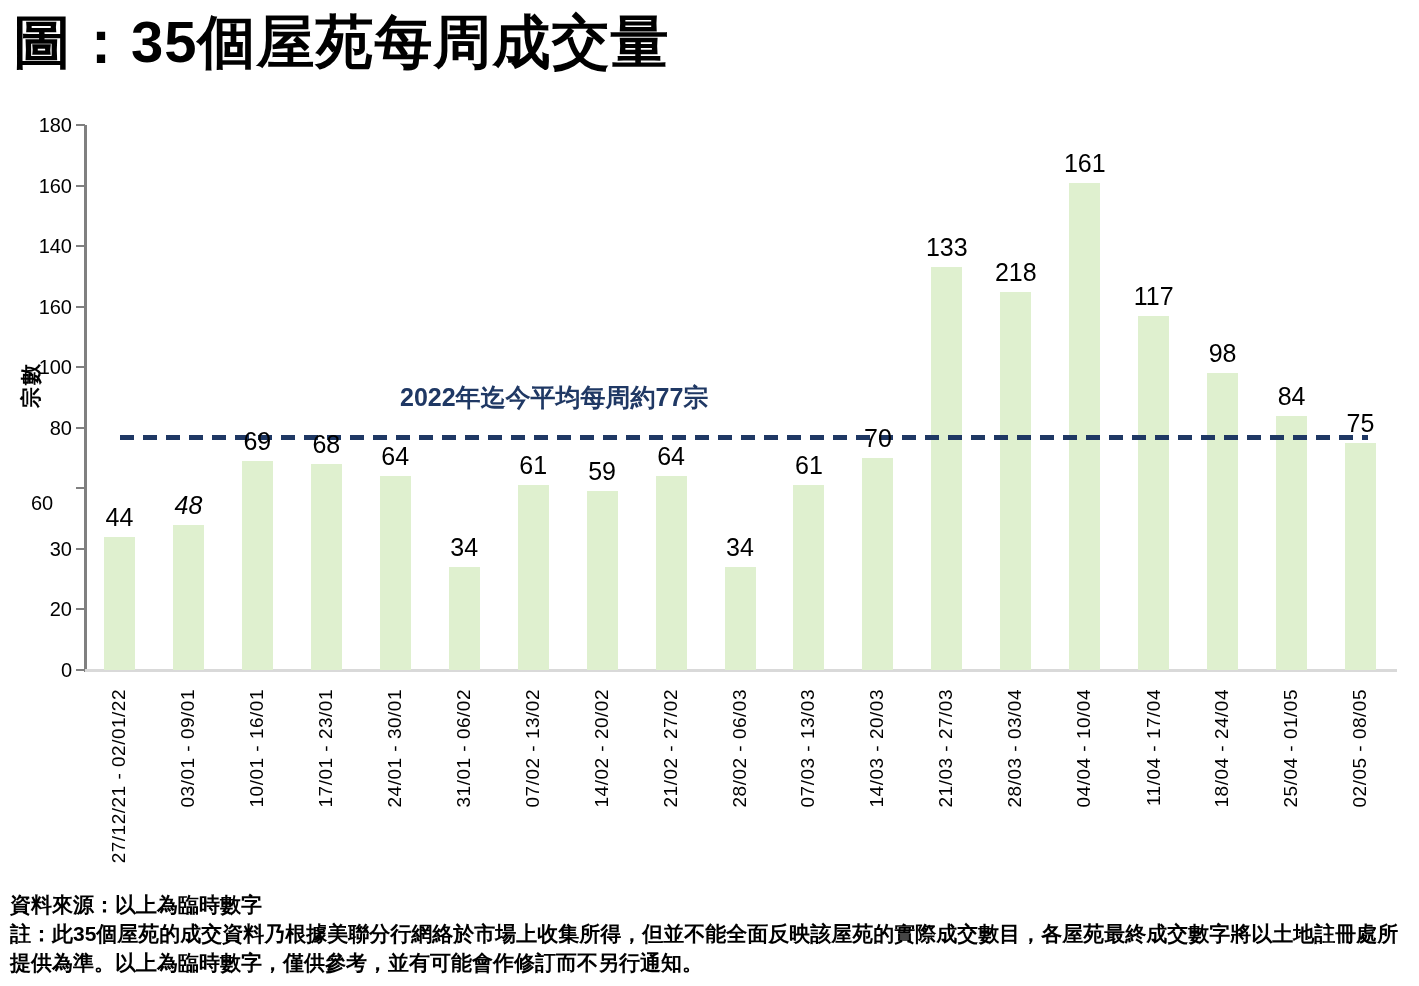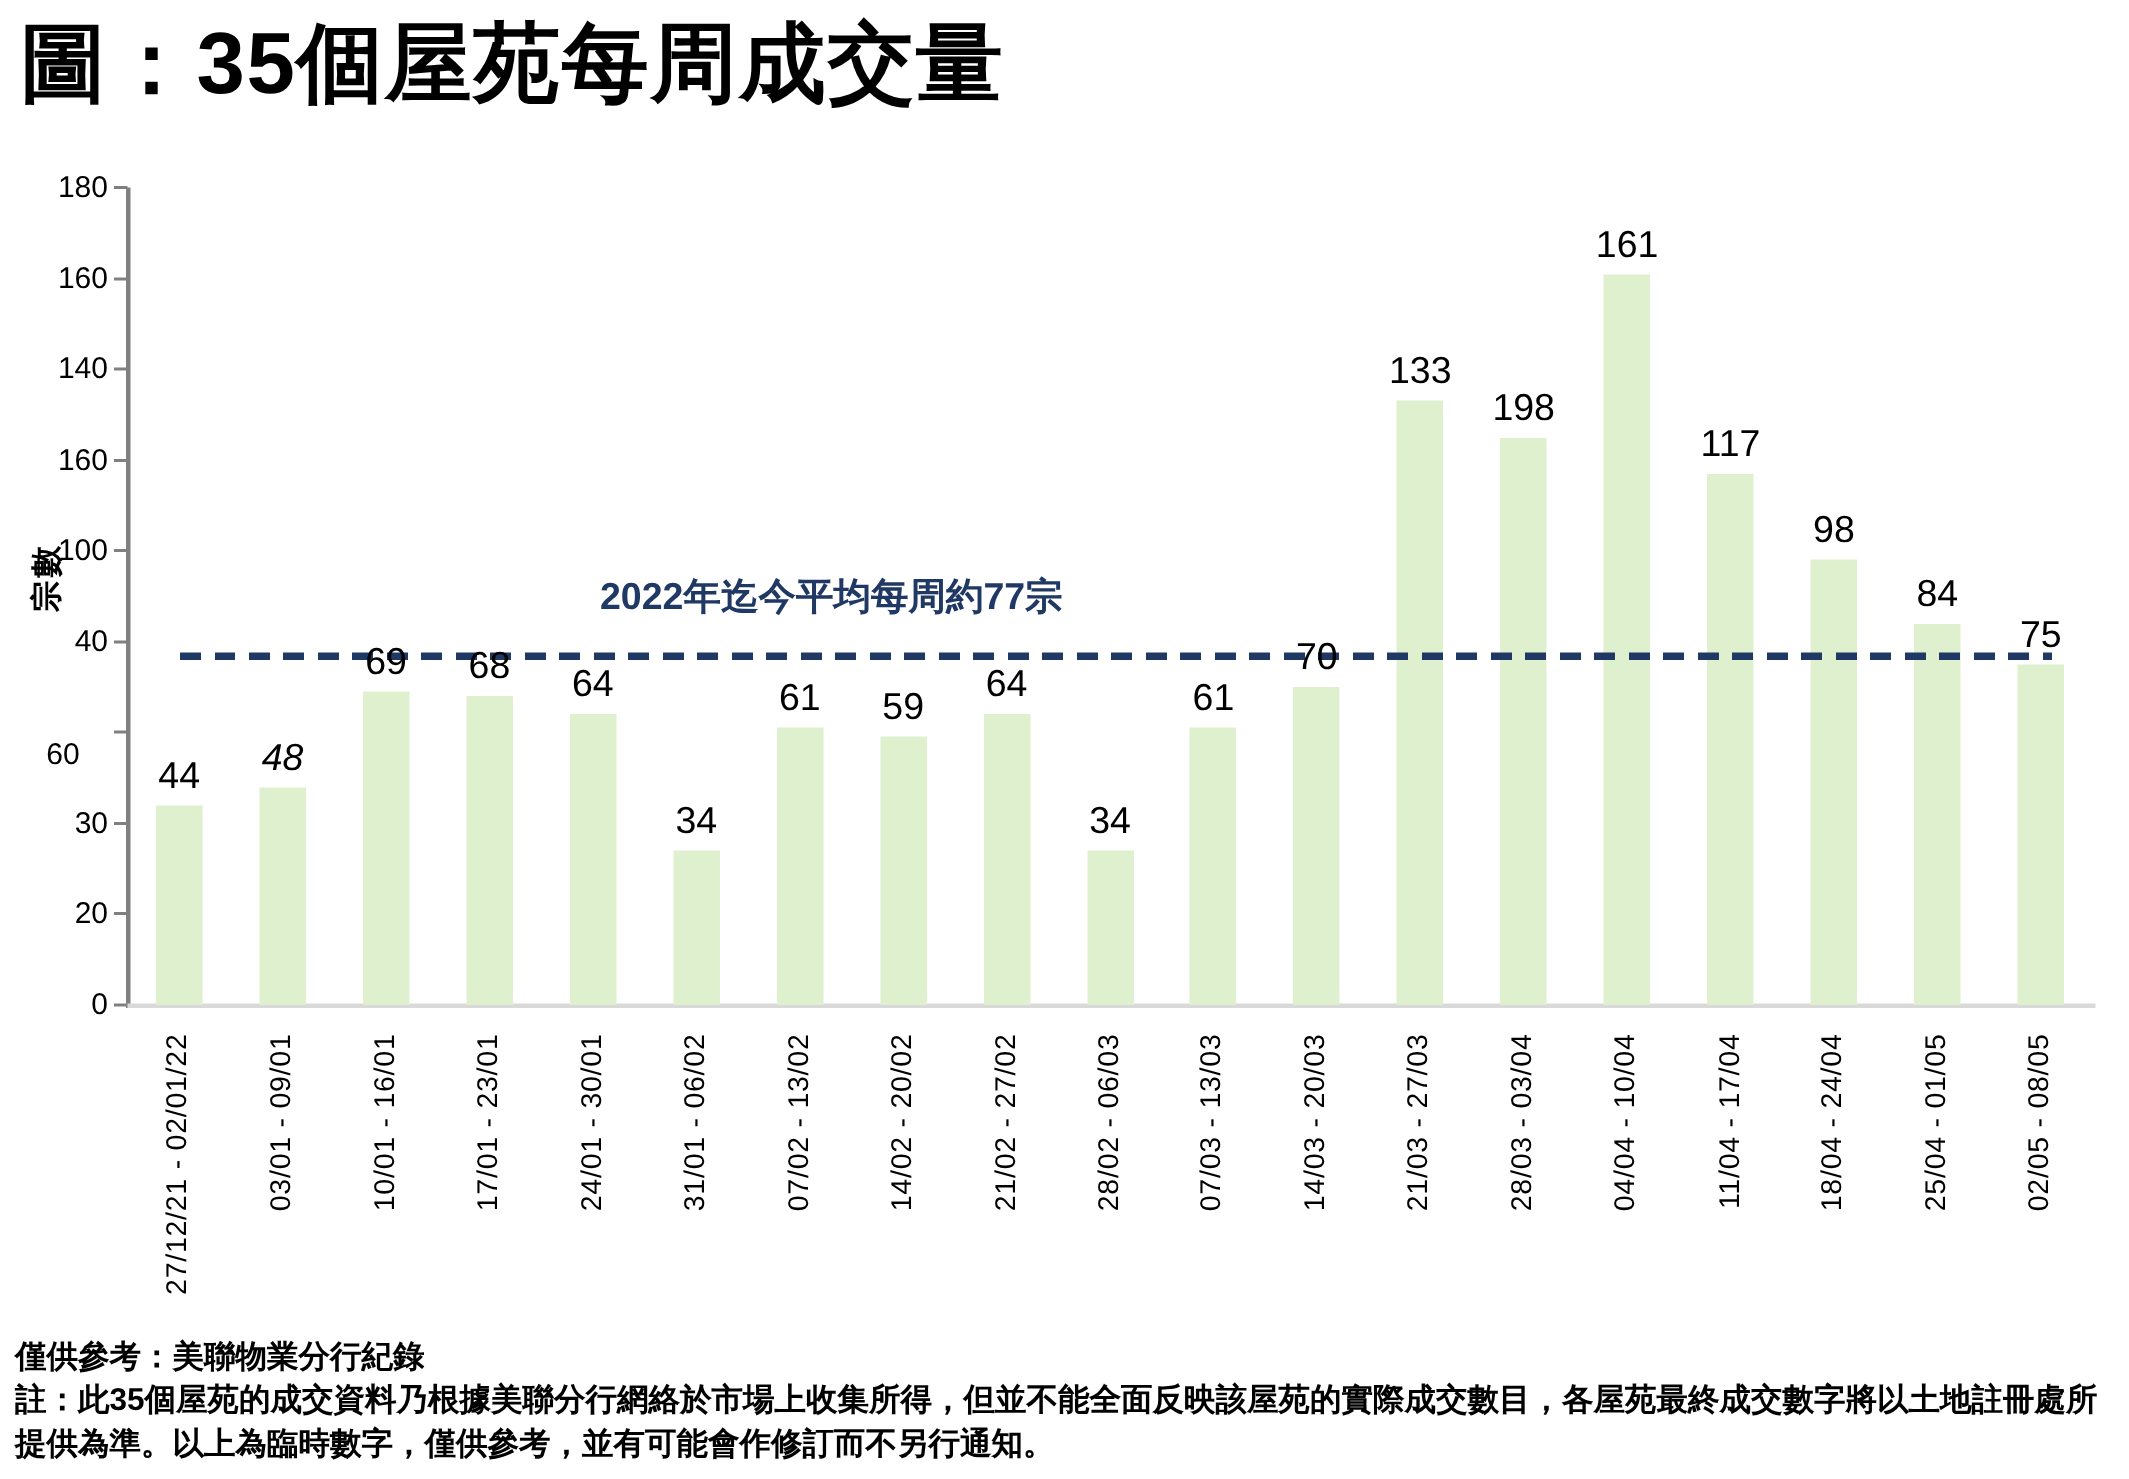--- a/index.html
+++ b/index.html
@@ -85,21 +85,21 @@
   <div id="yticks">
       <div class="y-tick-mark" style="left: 76px; top: 669px;"></div>
       <div class="y-tick-label" style="top: 658px;">0</div>
       <div class="y-tick-mark" style="left: 76px; top: 608.444px;"></div>
       <div class="y-tick-label" style="top: 597.444px;">20</div>
       <div class="y-tick-mark" style="left: 76px; top: 547.889px;"></div>
       <div class="y-tick-label" style="top: 536.889px;">30</div>
       <div class="y-tick-mark" style="left: 76px; top: 487.333px;"></div>
       <div class="y-tick-label" style="top: 491px; text-align: center;">60</div>
       <div class="y-tick-mark" style="left: 76px; top: 426.778px;"></div>
-      <div class="y-tick-label" style="top: 415.778px;">40</div>
+      <div class="y-tick-label" style="top: 415.778px;">80</div>
       <div class="y-tick-mark" style="left: 76px; top: 366.222px;"></div>
       <div class="y-tick-label" style="top: 355.222px;">100</div>
       <div class="y-tick-mark" style="left: 76px; top: 305.667px;"></div>
       <div class="y-tick-label" style="top: 294.667px;">160</div>
       <div class="y-tick-mark" style="left: 76px; top: 245.111px;"></div>
       <div class="y-tick-label" style="top: 234.111px;">140</div>
       <div class="y-tick-mark" style="left: 76px; top: 184.556px;"></div>
       <div class="y-tick-label" style="top: 173.556px;">160</div>
       <div class="y-tick-mark" style="left: 76px; top: 124px;"></div>
       <div class="y-tick-label" style="top: 113px;">180</div>
@@ -129,21 +129,21 @@
       <div class="bar-value" style="left: 621.053px; top: 442.222px;">64</div>
       <div class="bar" style="left: 724.5px; top: 567.056px; height: 102.944px; background: rgb(223, 240, 207);"></div>
       <div class="bar-value" style="left: 690px; top: 533.056px;">34</div>
       <div class="bar" style="left: 793.447px; top: 485.306px; height: 184.694px; background: rgb(223, 240, 207);"></div>
       <div class="bar-value" style="left: 758.947px; top: 451.306px;">61</div>
       <div class="bar" style="left: 862.395px; top: 458.056px; height: 211.944px; background: rgb(223, 240, 207);"></div>
       <div class="bar-value" style="left: 827.895px; top: 424.056px;">70</div>
       <div class="bar" style="left: 931.342px; top: 267.306px; height: 402.694px; background: rgb(223, 240, 207);"></div>
       <div class="bar-value" style="left: 896.842px; top: 233.306px;">133</div>
       <div class="bar" style="left: 1000.29px; top: 291.528px; height: 378.472px; background: rgb(223, 240, 207);"></div>
-      <div class="bar-value" style="left: 965.789px; top: 257.528px;">198</div>
+      <div class="bar-value" style="left: 965.789px; top: 257.528px;">218</div>
       <div class="bar" style="left: 1069.24px; top: 182.528px; height: 487.472px; background: rgb(223, 240, 207);"></div>
       <div class="bar-value" style="left: 1034.74px; top: 148.528px;">161</div>
       <div class="bar" style="left: 1138.18px; top: 315.75px; height: 354.25px; background: rgb(223, 240, 207);"></div>
       <div class="bar-value" style="left: 1103.68px; top: 281.75px;">117</div>
       <div class="bar" style="left: 1207.13px; top: 373.278px; height: 296.722px; background: rgb(223, 240, 207);"></div>
       <div class="bar-value" style="left: 1172.63px; top: 339.278px;">98</div>
       <div class="bar" style="left: 1276.08px; top: 415.667px; height: 254.333px; background: rgb(223, 240, 207);"></div>
       <div class="bar-value" style="left: 1241.58px; top: 381.667px;">84</div>
       <div class="bar" style="left: 1345.03px; top: 442.917px; height: 227.083px; background: rgb(223, 240, 207);"></div>
       <div class="bar-value" style="left: 1310.53px; top: 408.917px;">75</div>
@@ -168,17 +168,17 @@
       <span class="x-label" style="right: 482.158px;">21/03 - 27/03</span>
       <span class="x-label" style="right: 413.211px;">28/03 - 03/04</span>
       <span class="x-label" style="right: 344.263px;">04/04 - 10/04</span>
       <span class="x-label" style="right: 275.316px;">11/04 - 17/04</span>
       <span class="x-label" style="right: 206.368px;">18/04 - 24/04</span>
       <span class="x-label" style="right: 137.421px;">25/04 - 01/05</span>
       <span class="x-label" style="right: 68.4737px;">02/05 - 08/05</span>
     </div>
 
   <div id="footer">
-    <div>僅供參考：美聯物業分行紀錄</div>
+    <div>資料來源：以上為臨時數字</div>
     <div>註：此35個屋苑的成交資料乃根據美聯分行網絡於市場上收集所得，但並不能全面反映該屋苑的實際成交數目，各屋苑最終成交數字將以土地註冊處所提供為準。以上為臨時數字，僅供參考，並有可能會作修訂而不另行通知。</div>
   </div>
 
 </div>
 
 </body></html>

